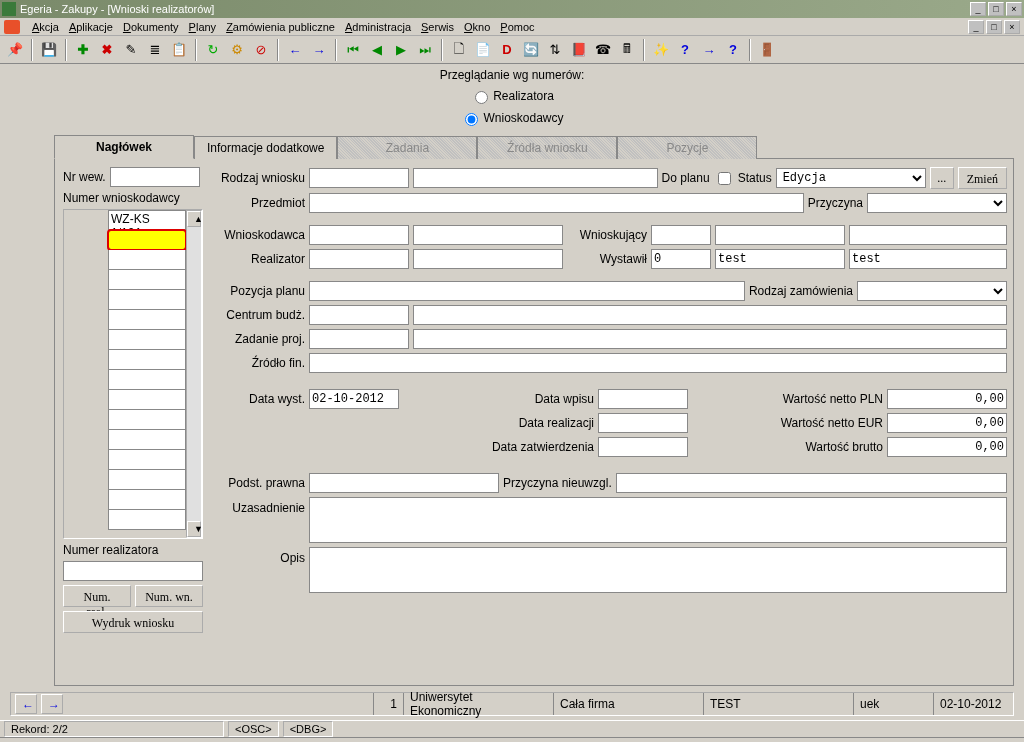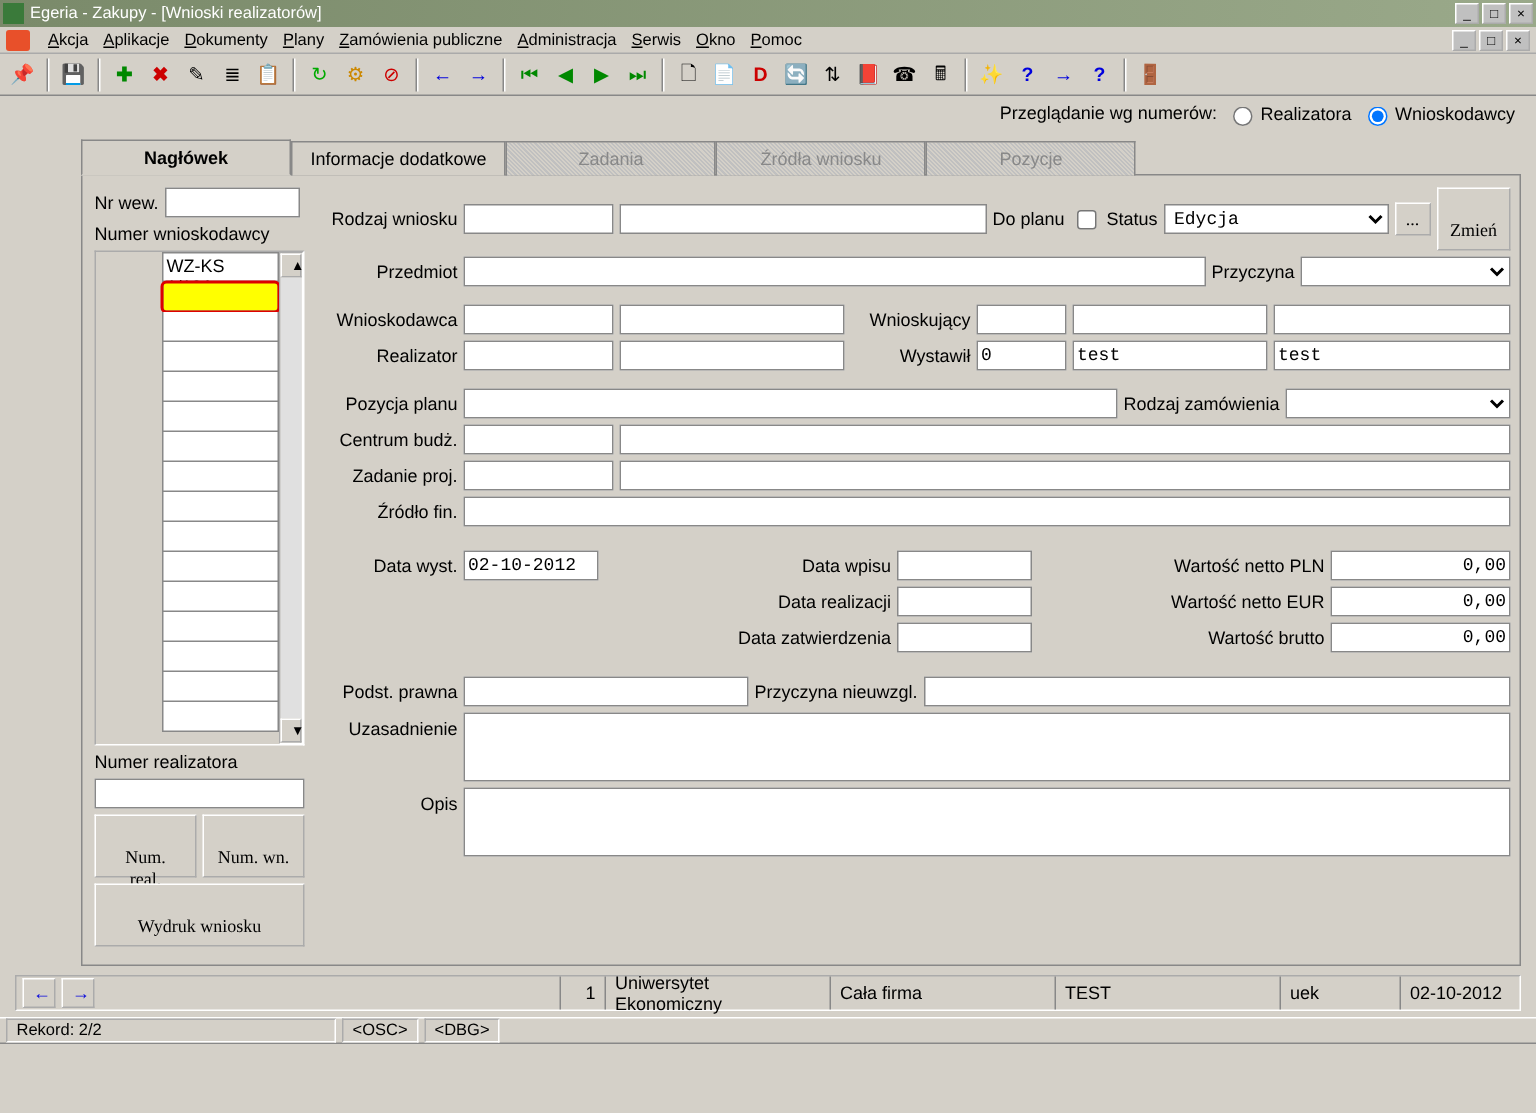--- a/index.html
+++ b/index.html
@@ -73,25 +73,26 @@
     display:flex; align-items:center; justify-content:center;
     font-size: 13px;
     cursor:pointer;
   }
   .toolbar .sep {
     width: 2px; height: 22px;
     border-left: 1px solid #888; border-right: 1px solid #fff;
     margin: 0 3px;
   }
   .header-filter {
-    display:flex; justify-content:flex-end; align-items:flex-start;
+    display:flex; justify-content:flex-end; align-items:center;
     padding: 4px 14px 2px;
     background:#d4d0c8;
     font-size: 12px;
     gap: 6px;
+    flex-direction: column;
   }
   .header-filter label { display:flex; align-items:center; gap:2px; }
   .content {
     padding: 6px 10px 0 10px;
     background: #d4d0c8;
     margin-left: 44px;
   }
   .tabs { display:flex; height: 24px; align-items: flex-end; }
   .tab {
     border: 1px solid #888; border-bottom: none;
@@ -165,21 +166,21 @@
     display:flex; flex-direction:column;
   }
   .scrollbar button {
     height: 16px; font-size:9px;
     background:#d4d0c8; border:1px outset #fff; cursor:pointer;
   }
   .scrollbar .track { flex:1; background:#e0e0e0; }
   .btn {
     background:#d4d0c8; border:1px outset #fff;
     font-family:Tahoma; font-size:12px;
-    padding: 20px 8px; cursor:pointer;
+    padding: 4px 8px; cursor:pointer;
     height: 22px;
   }
   .statusbar {
     display:flex; align-items:center;
     margin: 6px 10px 0 10px;
     border: 1px inset #fff;
     height: 24px;
     background:#d4d0c8;
   }
   .status-arrows { display:flex; gap:4px; padding:0 4px; }

